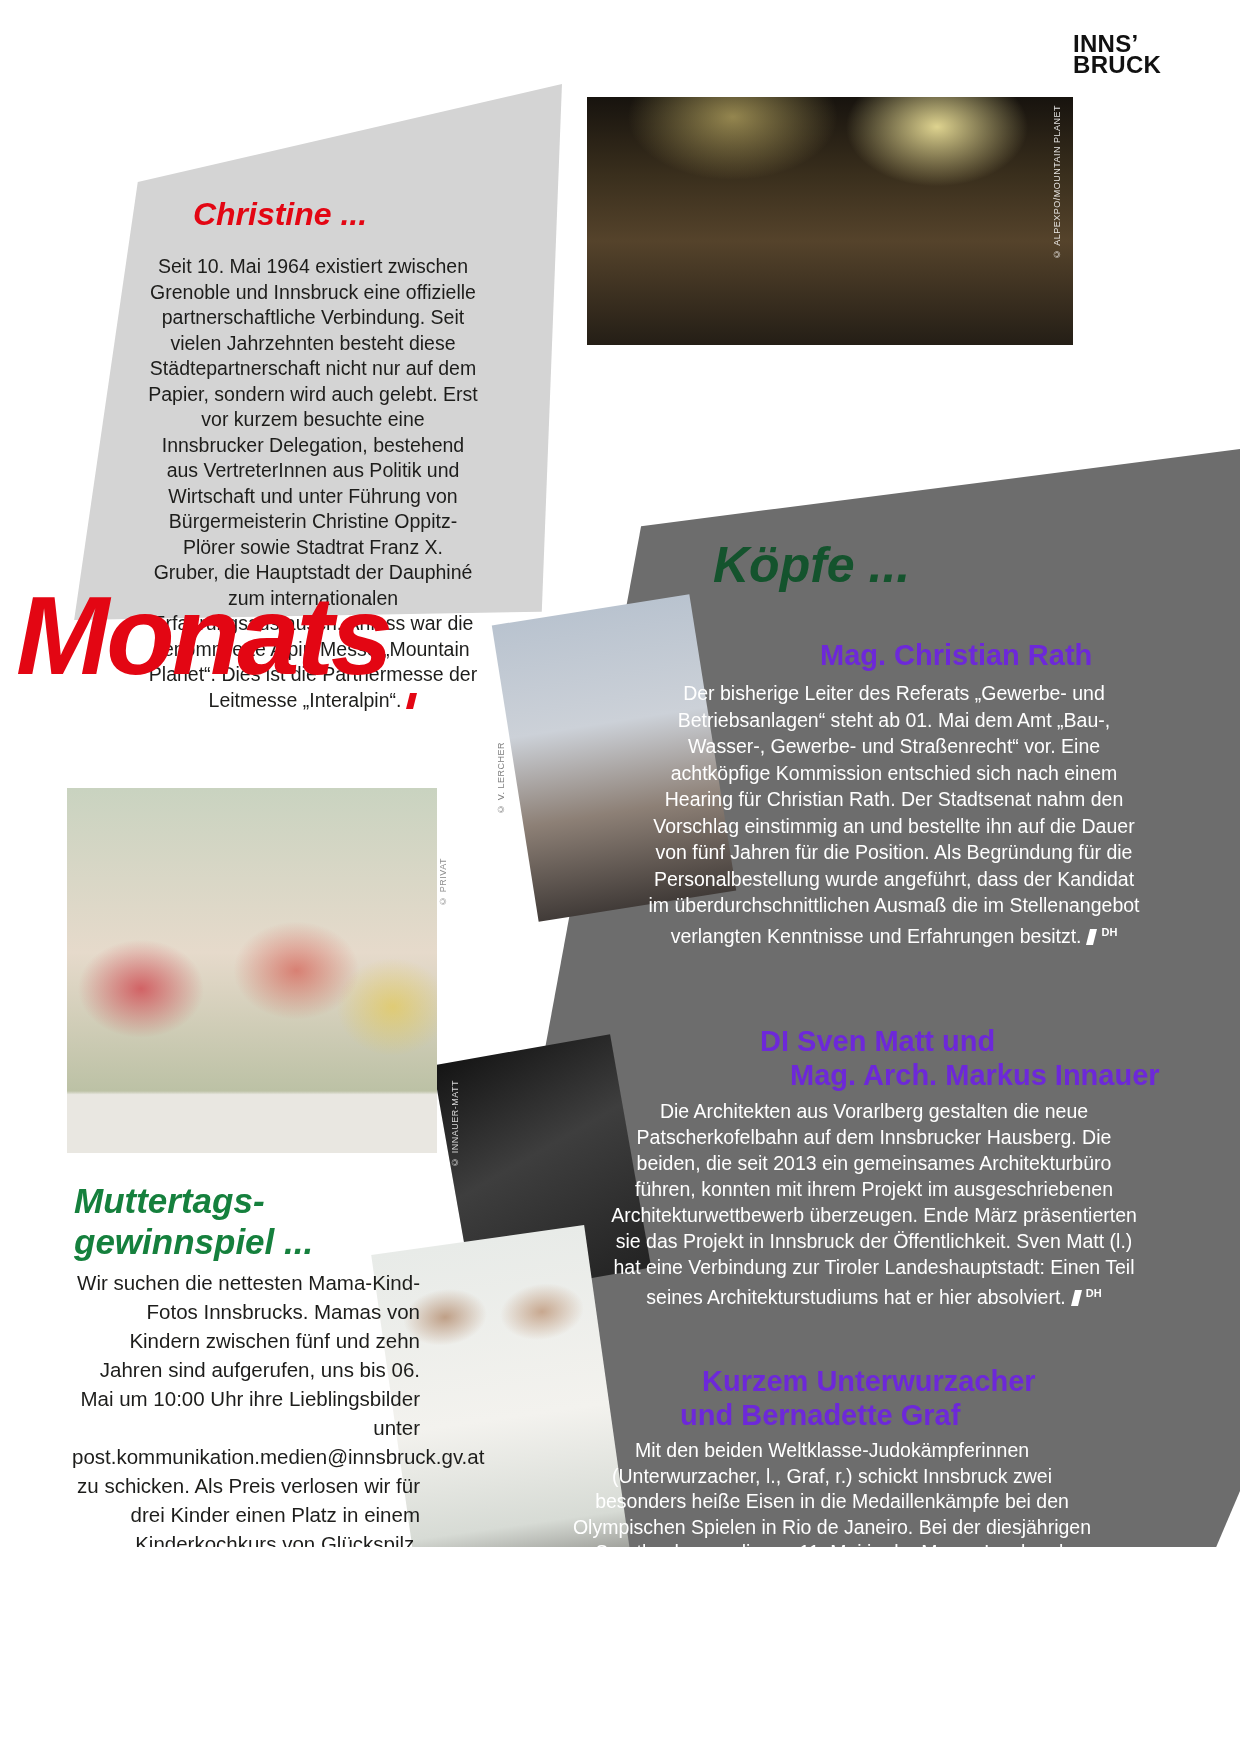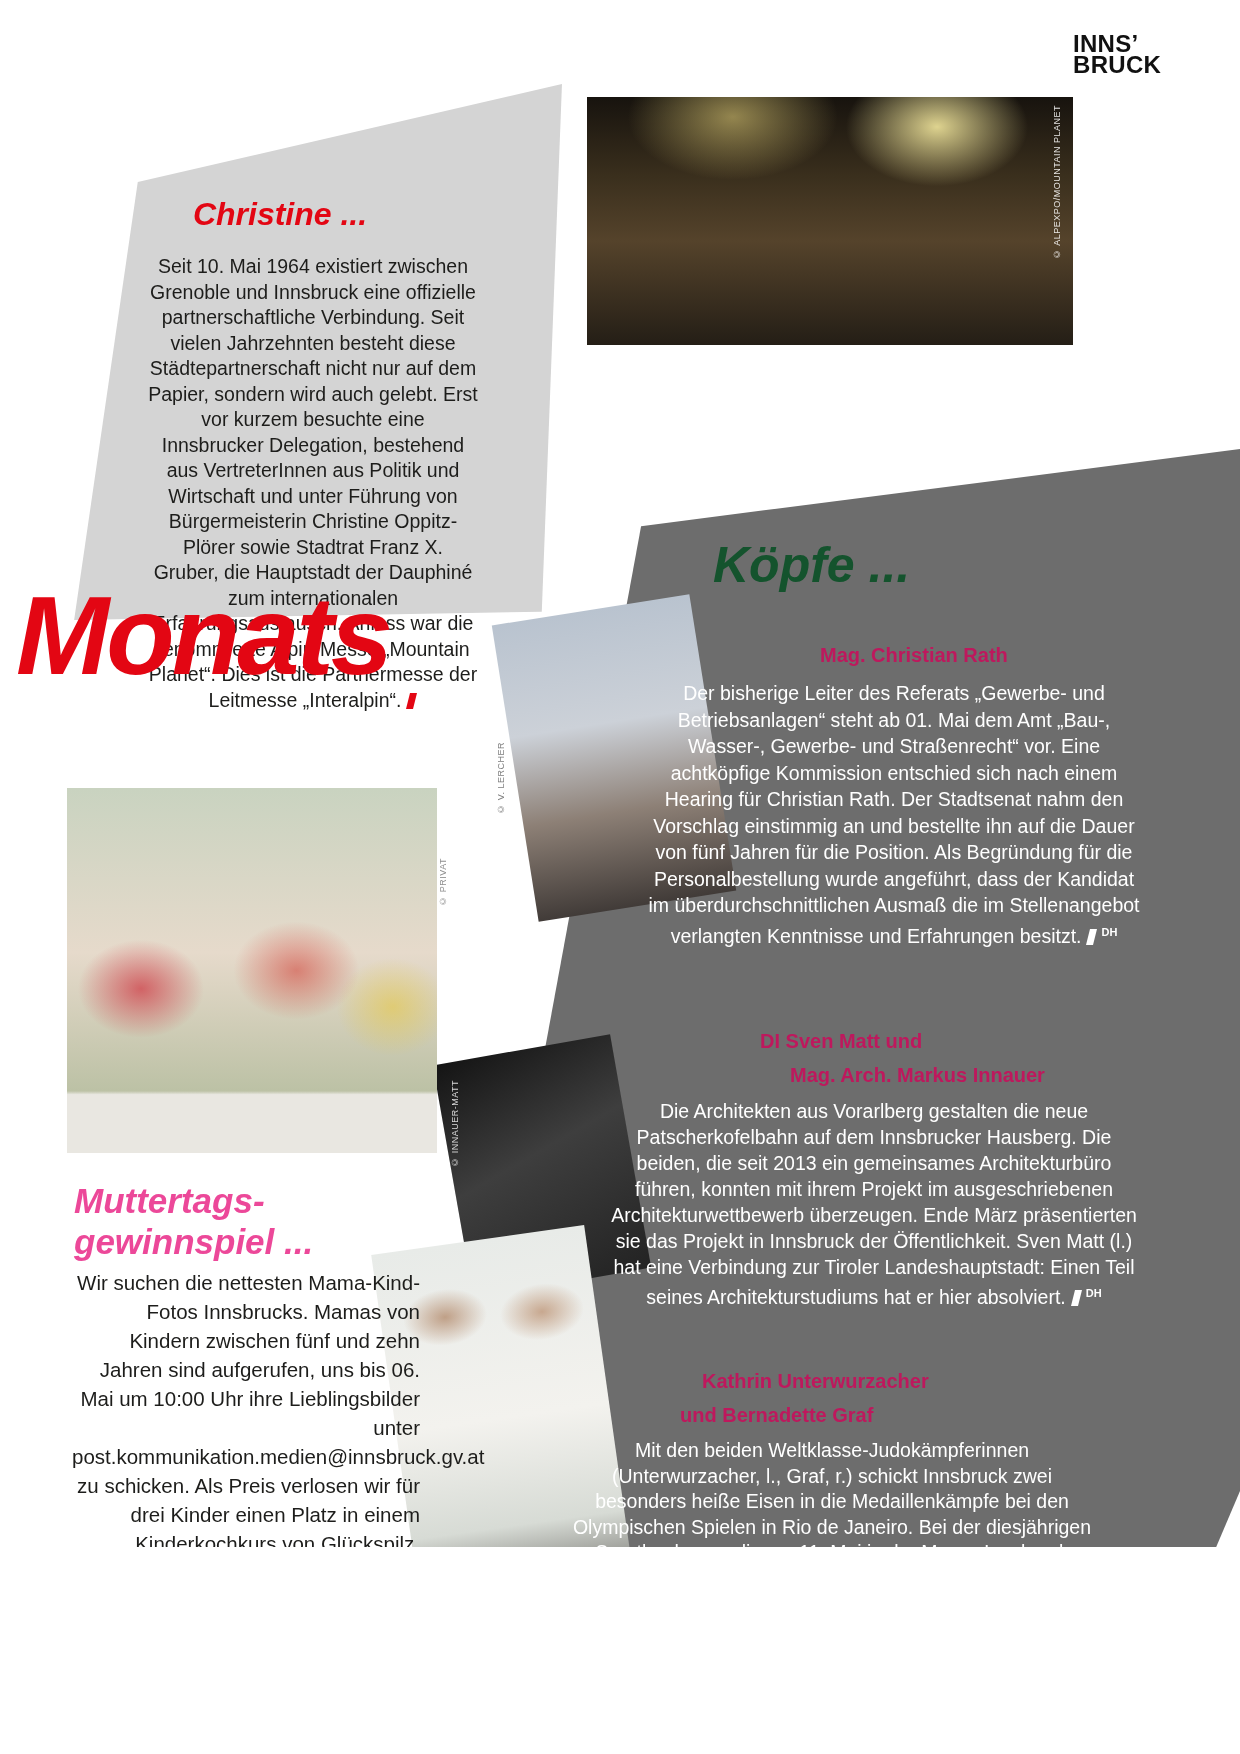--- a/index.html
+++ b/index.html
@@ -56,35 +56,35 @@
   .credit{position:absolute;writing-mode:vertical-rl;transform:rotate(180deg);
           font-size:9px;letter-spacing:.5px;color:#8f8f8f;z-index:6;white-space:nowrap;}
   .credit.on-photo{color:rgba(255,255,255,.88);}
   .credit.alpexpo{left:1052px;top:105px;}
   .credit.privat{left:438px;top:858px;}
   .credit.lercher{left:496px;top:742px;color:#7d7d7d;}
   .credit.innauer{left:450px;top:1080px;color:#d8d8d8;}
   .credit.hofer{left:396px;top:1552px;color:#5f5f5f;}
 
   
-  .profile-h{position:absolute;z-index:3;color:#be185d;font-weight:700;font-size:20px;
+  .profile-h{position:absolute;z-index:3;color:#6d28d9;font-weight:700;font-size:29px;
              line-height:34px;margin:0;}
   .rath-h{left:820px;top:638px;}
   .arch-h{left:760px;top:1024px;}
   .arch-h .l2{margin-left:30px;}
   .kath-h{left:680px;top:1364px;}
   .kath-h .l1{margin-left:22px;}
   .profile-body{position:absolute;z-index:3;color:#fff;text-align:center;margin:0;
                 font-size:19.5px;line-height:26px;hyphens:auto;}
   .rath-body{left:648px;top:680px;width:492px;line-height:26.5px;}
   .arch-body{left:608px;top:1098px;width:532px;}
   .kath-body{left:566px;top:1438px;width:532px;line-height:25.5px;}
 
   
-  .mutter-h{position:absolute;left:74px;top:1180px;z-index:3;color:#ec4899;margin:0;
+  .mutter-h{position:absolute;left:74px;top:1180px;z-index:3;color:#15803d;margin:0;
             font-style:italic;font-weight:700;font-size:35px;line-height:41px;}
   .mutter-body{position:absolute;left:72px;top:1268px;width:348px;z-index:3;margin:0;
                font-size:20.5px;line-height:29px;color:#1d1d1b;hyphens:auto;text-align:right;}
   .mutter-note{position:absolute;left:72px;top:1646px;z-index:3;margin:8px;
                font-size:13px;color:#1d1d1b;text-align:right;}
   .link{text-decoration:underline;cursor:pointer;}
 
   
   .slash{display:inline-block;width:7px;height:16px;margin-left:7px;margin-right:2px;
          transform:skewX(-14deg);vertical-align:-2px;}
@@ -130,21 +130,21 @@
   <span class="credit innauer">© INNAUER-MATT</span>
   <h3 class="profile-h arch-h">
     <span class="l1" style="display:block">DI Sven Matt und</span>
     <span class="l2" style="display:block">Mag. Arch. Markus Innauer</span>
   </h3>
   <p class="profile-body arch-body"><span>Die Architekten aus Vorarlberg gestalten die neue Patscherkofelbahn auf dem Innsbrucker Hausberg. Die beiden, die seit 2013 ein gemeinsames Architekturbüro führen, konnten mit ihrem Projekt im ausgeschriebenen Architekturwettbewerb überzeugen. Ende März präsentierten sie das Projekt in Innsbruck der Öffentlichkeit. Sven Matt (l.) hat eine Verbindung zur Tiroler Landeshauptstadt: Einen Teil seines Architekturstudiums hat er hier absolviert.</span><span class="slash white"></span><span class="sig">DH</span></p>
 
   <div class="photo judo-photo"></div>
   <span class="credit hofer">© D. HOFER</span>
   <h3 class="profile-h kath-h">
-    <span class="l1" style="display:block">Kathrin Unterwurzacher</span>
+    <span class="l1" style="display:block">Kurzem Unterwurzacher</span>
     <span class="l2" style="display:block">und Bernadette Graf</span>
   </h3>
   <p class="profile-body kath-body"><span>Mit den beiden Weltklasse-Judokämpferinnen (Unterwurzacher, l., Graf, r.) schickt Innsbruck zwei besonders heiße Eisen in die Medaillenkämpfe bei den Olympischen Spielen in Rio de Janeiro. Bei der diesjährigen Sportlerehrung, die am 11. Mai in der Messe Innsbruck stattfindet, werden die beiden für die Leistungen im Vorjahr honoriert. Unter den GratulantInnen wird auch Bürgermeisterin Mag.ª Christine Oppitz-Plörer sein.</span><span class="slash white"></span><span class="sig">DH</span></p>
 
   <div class="photo kids-photo"></div>
   <span class="credit privat">© PRIVAT</span>
   <h2 class="mutter-h">
     <span style="display:block">Muttertags-</span>
     <span style="display:block">gewinnspiel ...</span>
   </h2>

